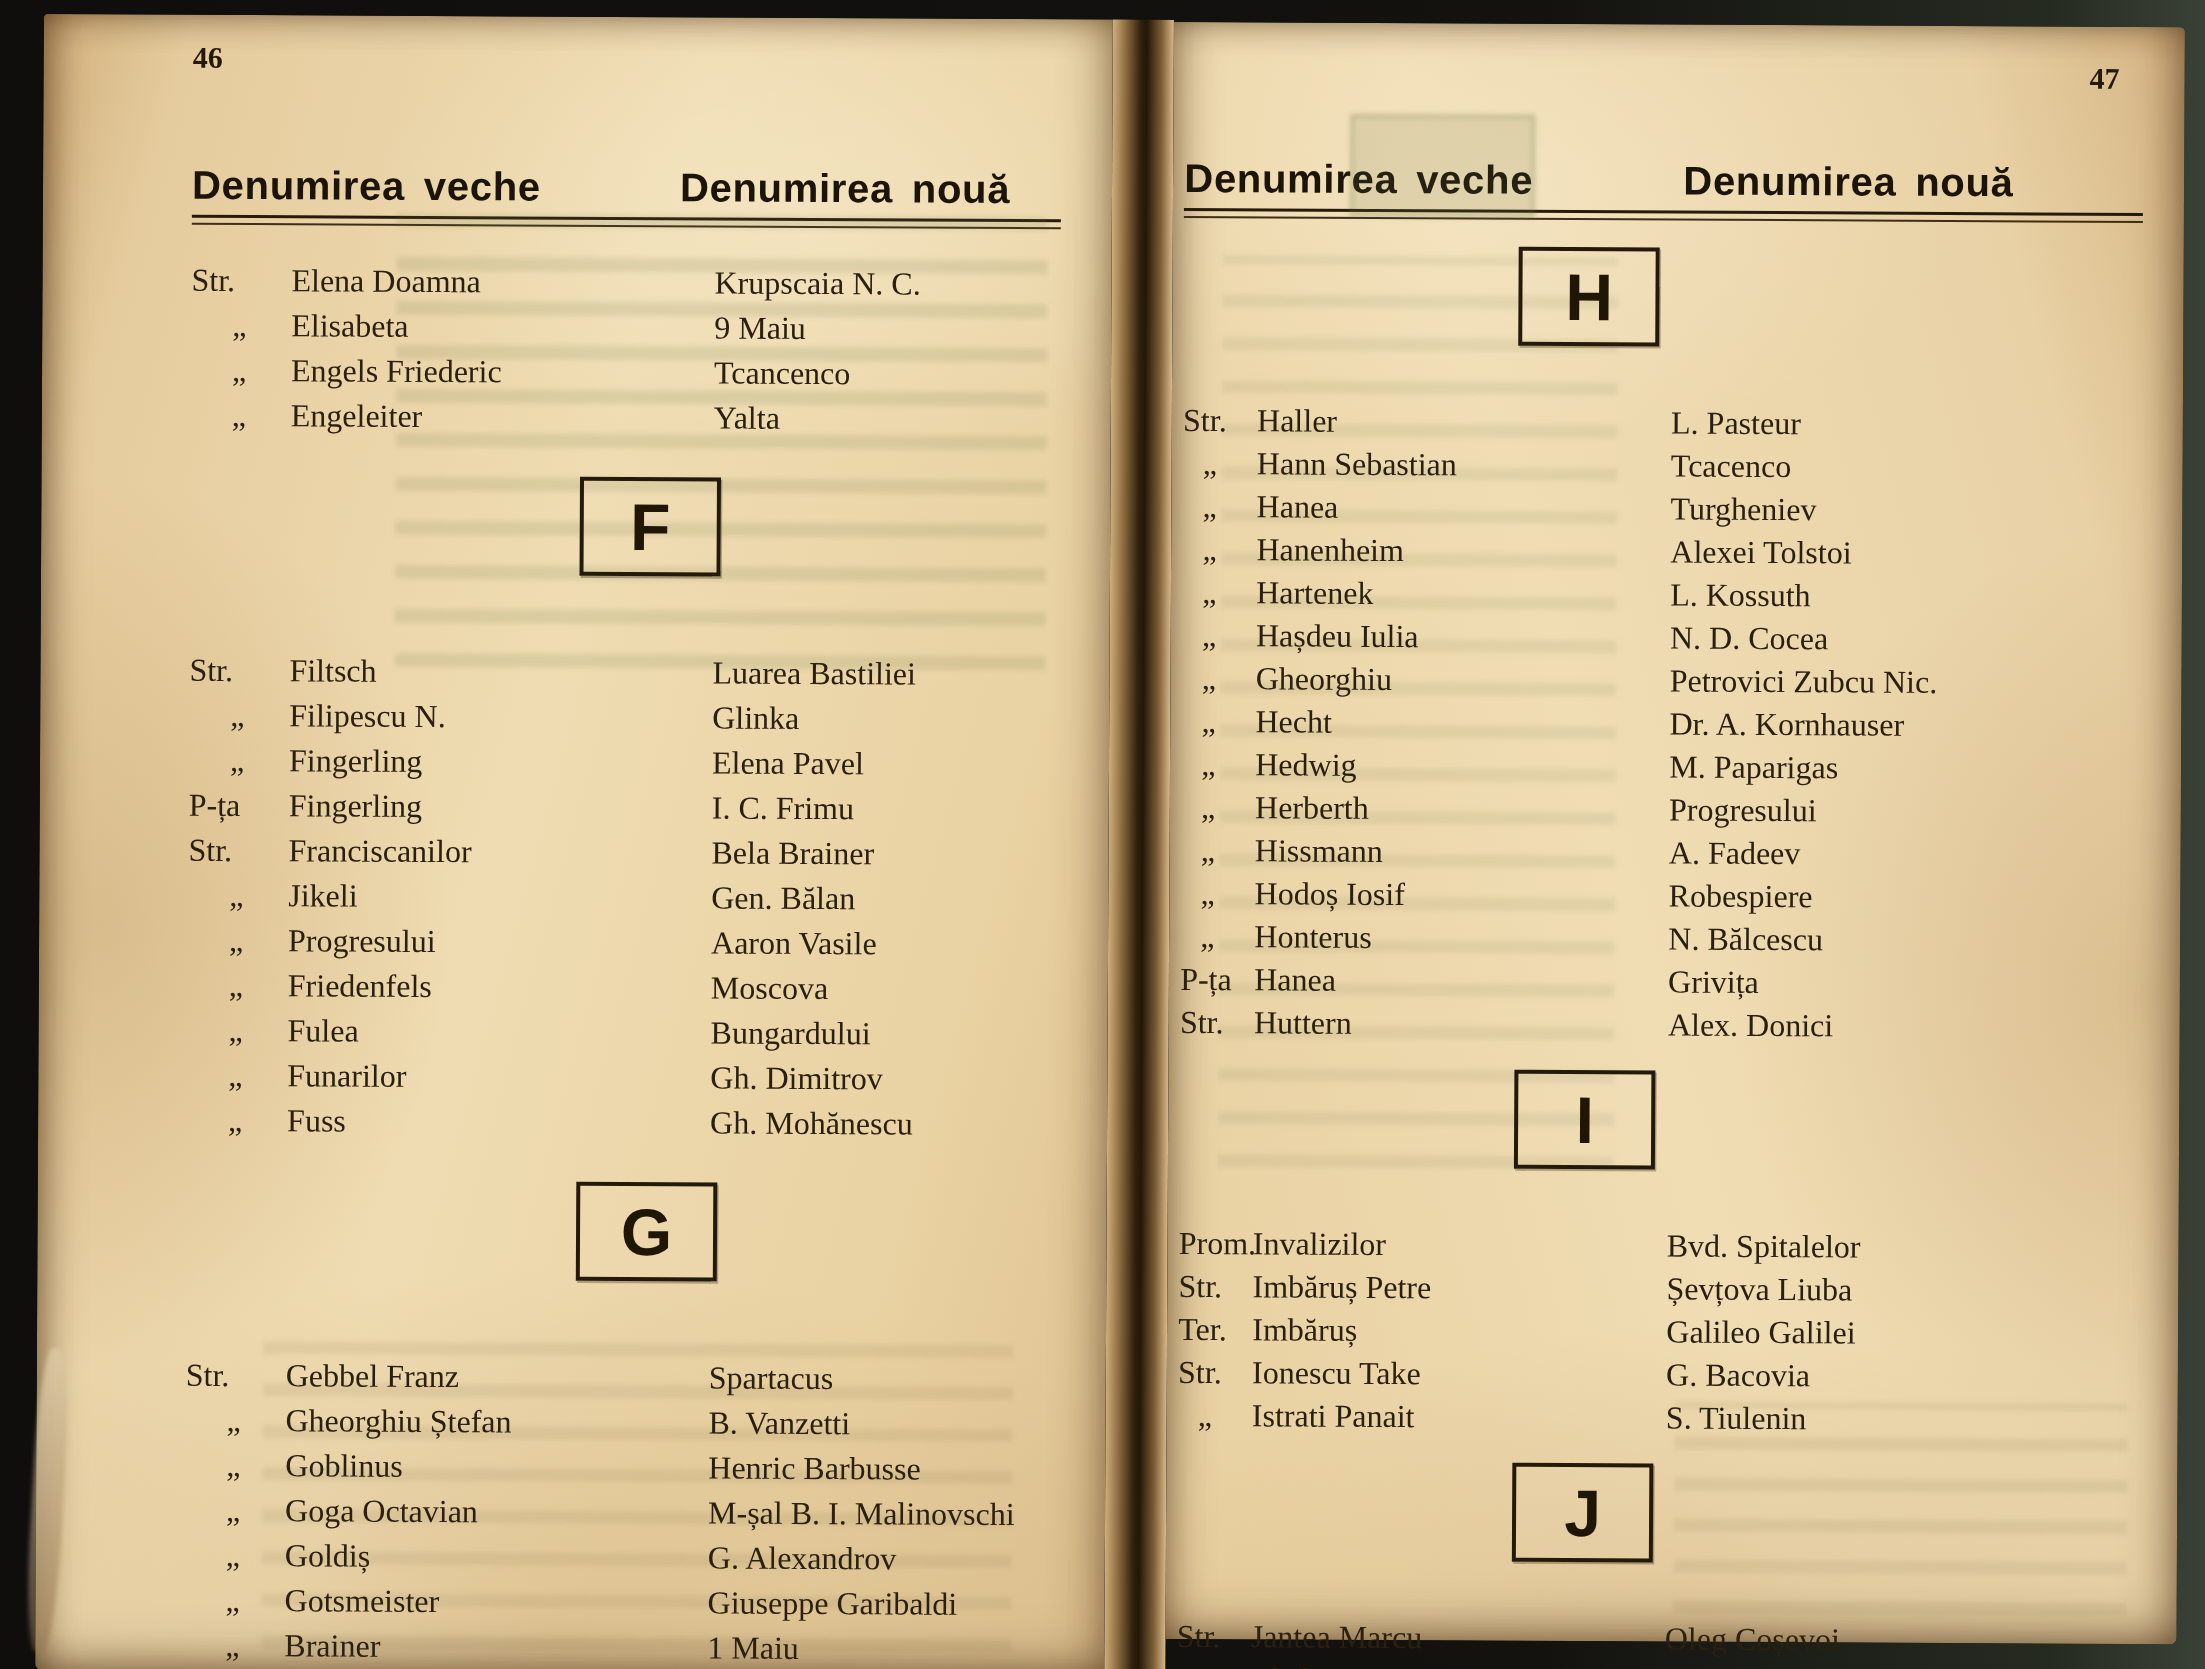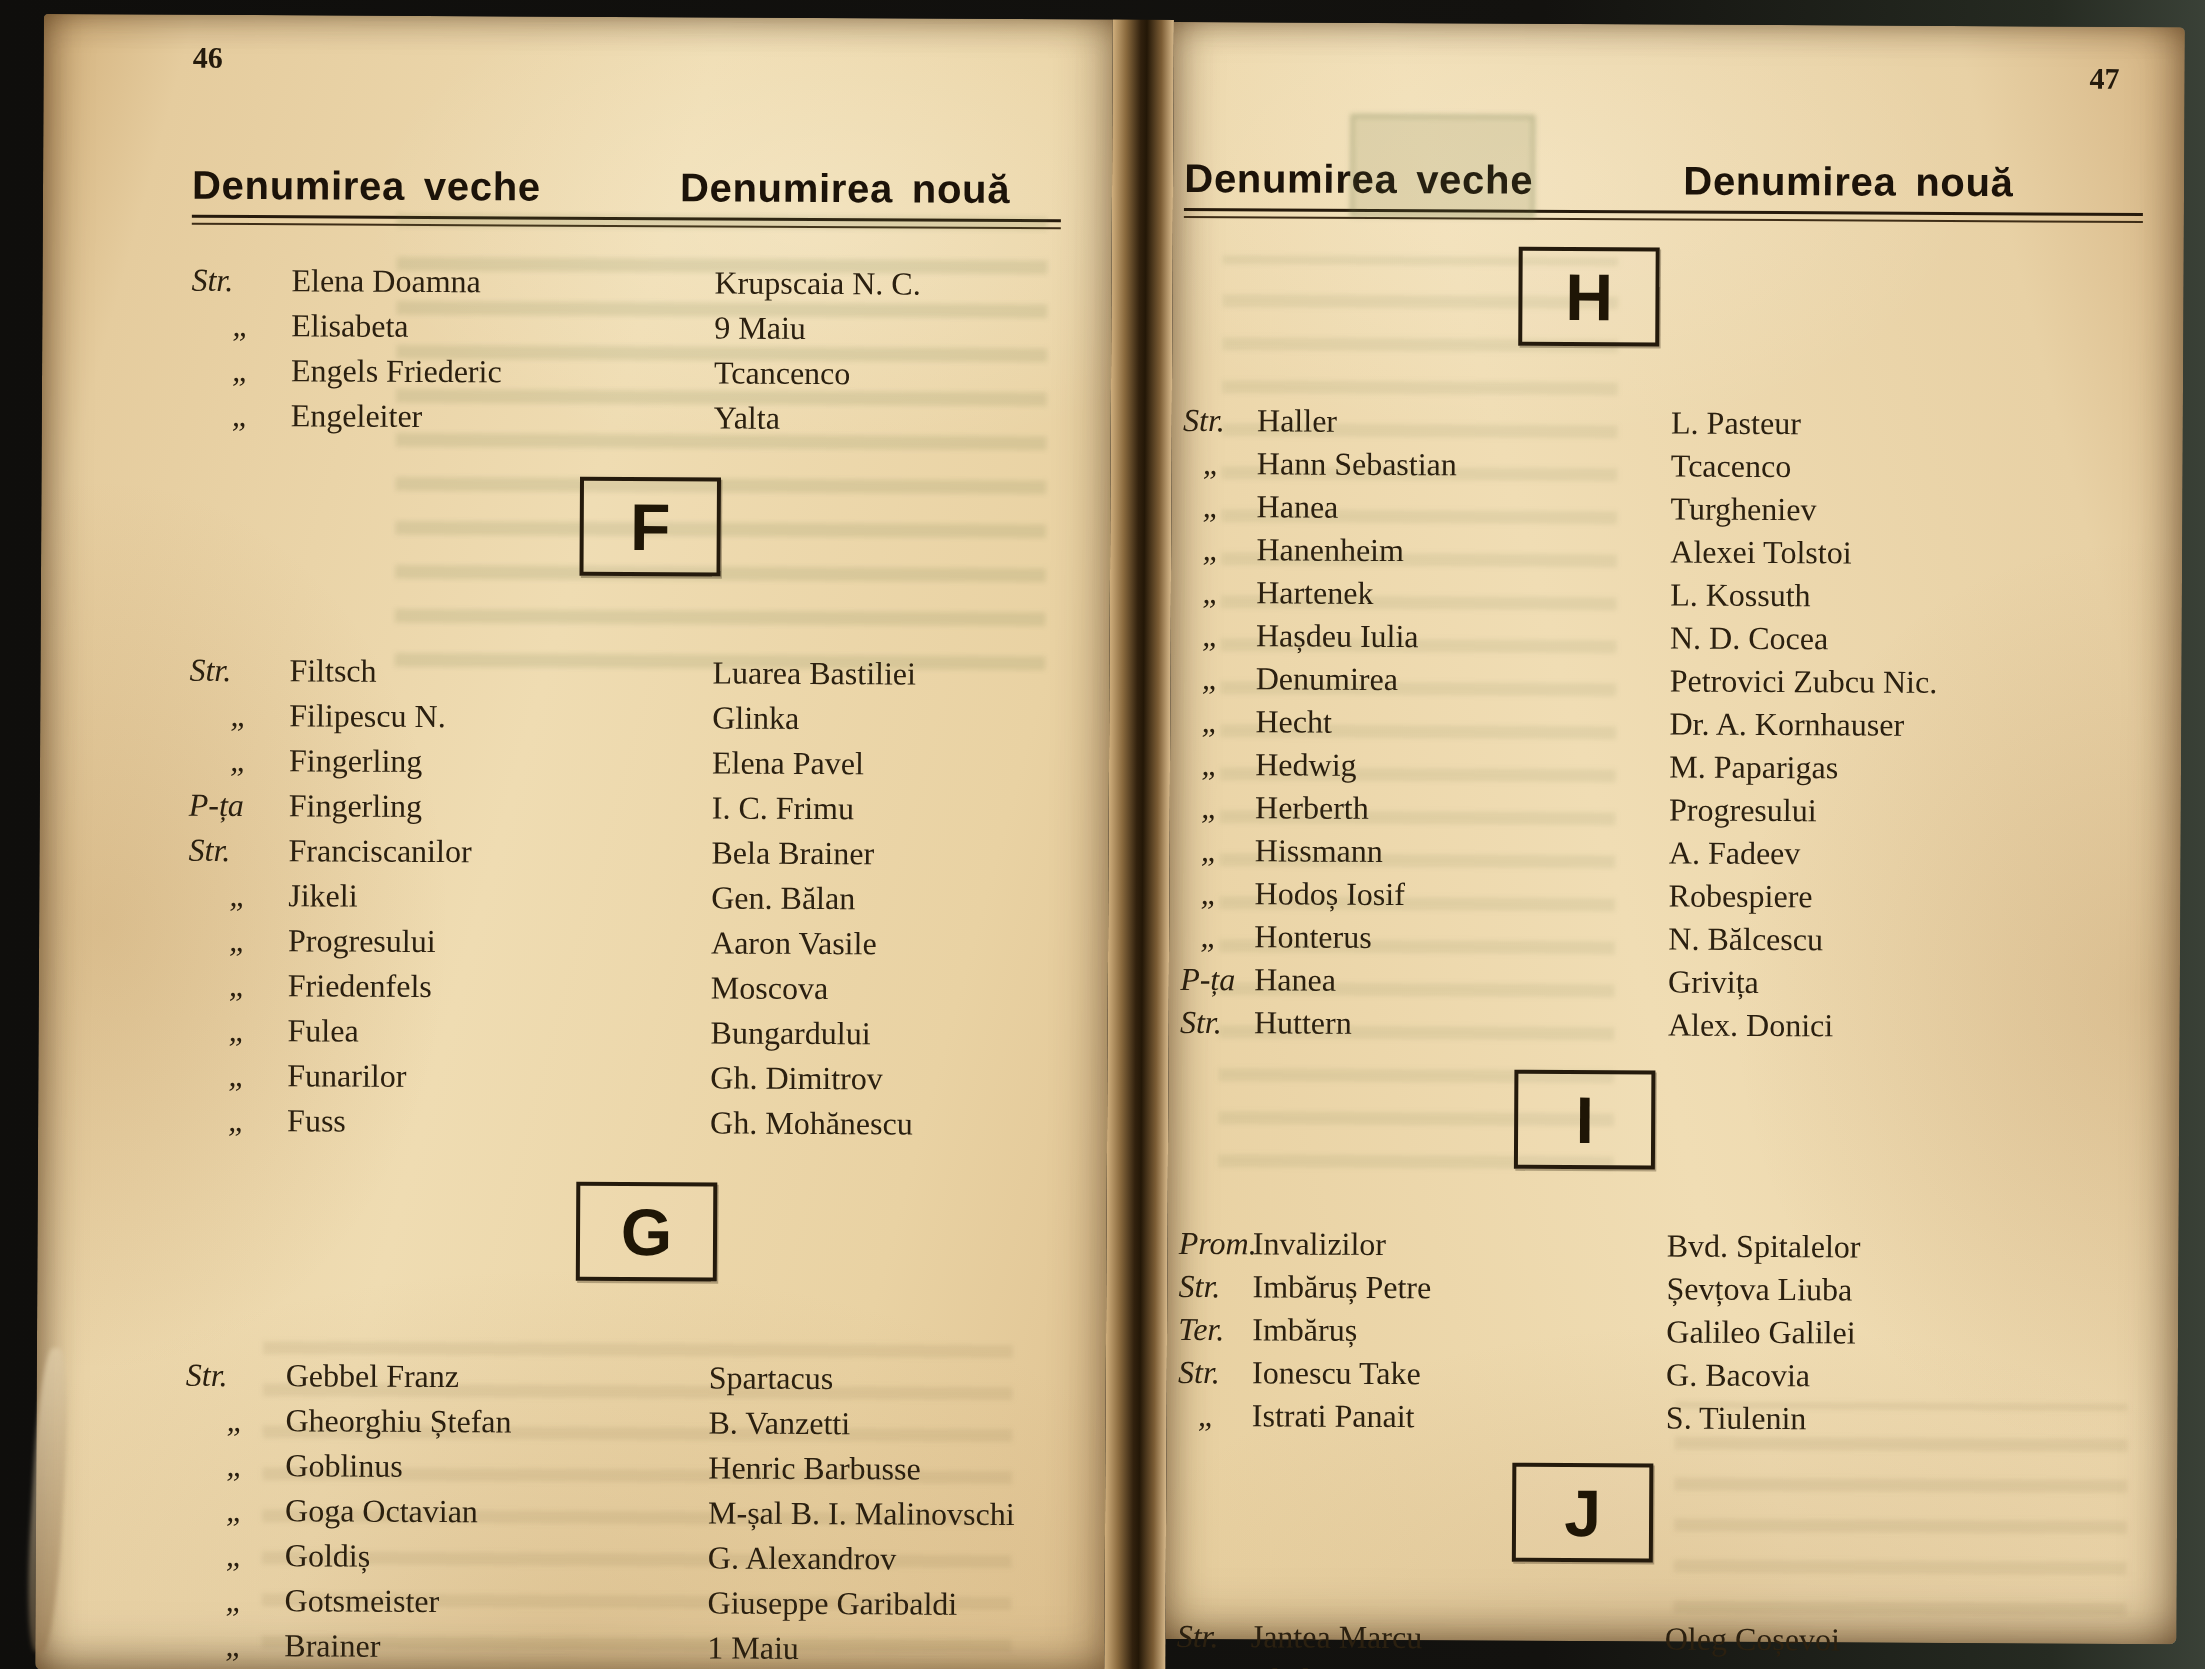--- a/index.html
+++ b/index.html
@@ -46,21 +46,21 @@
   .page-right .h-old{width:499px;flex:none;}
   .h-new{flex:1;}
   .rule{margin-top:7px;height:5.7px;border-top:3.5px solid #261a0c;border-bottom:2.1px solid #3e2d17;}
   .entries{position:relative;}
   .row{display:flex;font-size:32px;white-space:nowrap;}
   .page-left .row{line-height:45px;}
   .page-right .row{line-height:43px;}
   .old-cell{display:flex;flex:none;}
   .page-left .old-cell{width:523px;}
   .page-right .old-cell{width:488px;}
-  .prefix{flex:none;box-sizing:border-box;font-style:italic;}
+  .prefix{flex:none;box-sizing:border-box;}
   .page-left .prefix{width:100px;}
   .page-right .prefix{width:74px;}
   .page-left .ditto{padding-left:41px;}
   .page-right .ditto{padding-left:20px;}
   .new-cell{flex:1;}
   .page-left .group{margin-bottom:2.8px;}
   .page-left .entries > .group:first-child{margin-top:33px;}
   .letter-box{
     width:133px;height:91px;border:4.2px solid #241a0c;display:flex;align-items:center;justify-content:center;
     font-family:"Liberation Sans", sans-serif;font-weight:bold;font-size:66px;color:#1f1606;
@@ -323,21 +323,21 @@
             <div class="row">
               <div class="old-cell">
                 <span class="prefix ditto">„</span>
                 <span class="oname">Hașdeu Iulia</span>
               </div>
               <div class="new-cell">N. D. Cocea</div>
             </div>
             <div class="row">
               <div class="old-cell">
                 <span class="prefix ditto">„</span>
-                <span class="oname">Denumirea</span>
+                <span class="oname">Gheorghiu</span>
               </div>
               <div class="new-cell">Petrovici Zubcu Nic.</div>
             </div>
             <div class="row">
               <div class="old-cell">
                 <span class="prefix ditto">„</span>
                 <span class="oname">Hecht</span>
               </div>
               <div class="new-cell">Dr. A. Kornhauser</div>
             </div>

